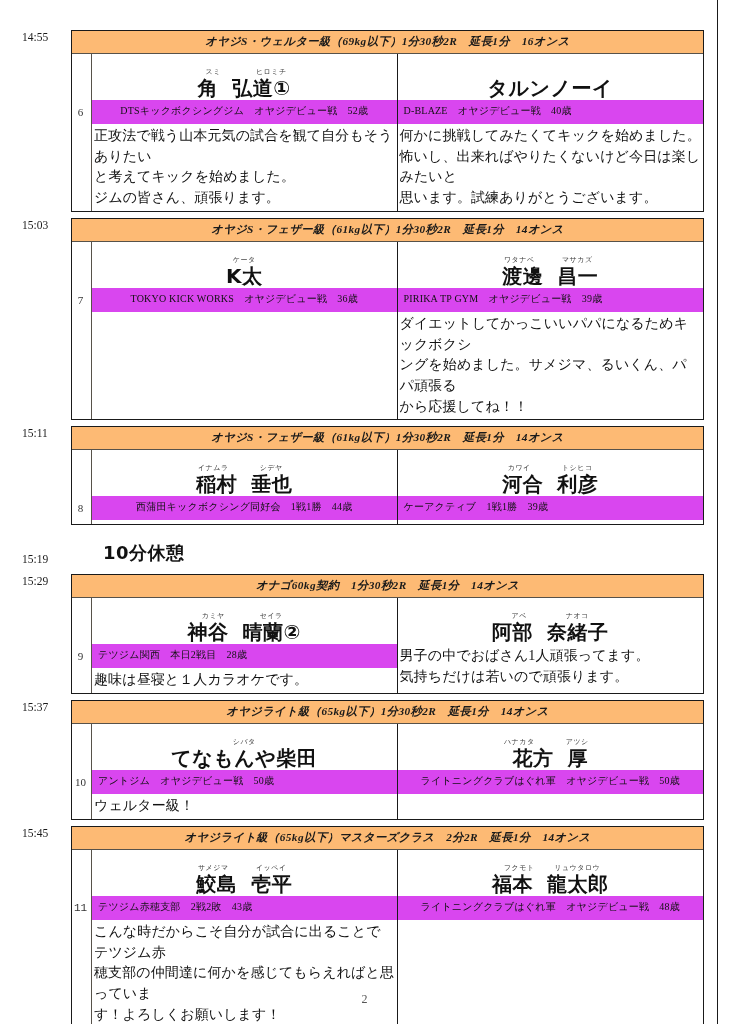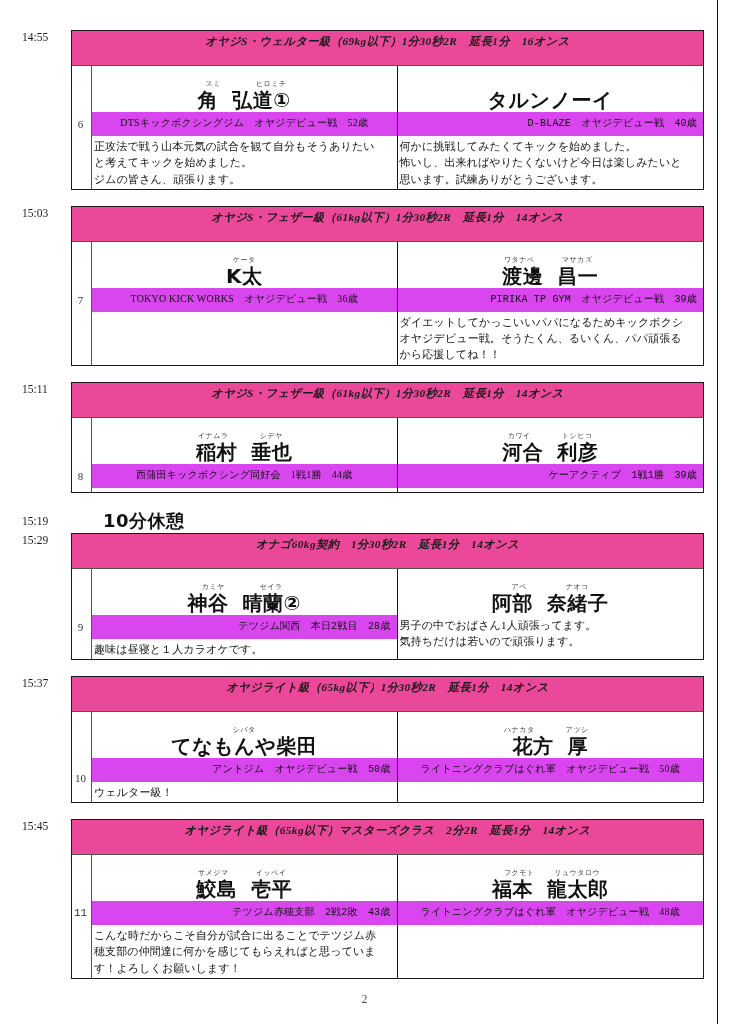--- a/index.html
+++ b/index.html
@@ -23,21 +23,21 @@
   .sheet{
     position:absolute;
     left:22px; top:30px;
     width:682px;
   }
 
   
   .bout{
     display:flex;
     align-items:stretch;
-    margin-bottom:16px;
+    margin-bottom:6px;
   }
   .time-col{
     width:49px;
     flex:0 0 49px;
     font-size:11.5px;
     font-family:"Liberation Serif","DejaVu Serif",serif;
     color:#1a1a1a;
     text-align:left;
     padding-top:2px;
     line-height:1;
@@ -45,28 +45,28 @@
   }
   .bout-box{
     flex:1 1 auto;
     border:1.4px solid #1a1a1a;
     border-top:1.4px solid #1a1a1a;
     background:#ffffff;
   }
   .bout + .bout .bout-box{ border-top:1.4px solid #1a1a1a; }
 
   .class-band{
-    background:#ec4899;
+    background:#fdba74;
     border-bottom:1.6px solid #57524a;
     text-align:center;
     font-style:italic;
     font-weight:bold;
     font-size:11.3px;
     letter-spacing:0.4px;
-    padding:3px 0 16px 0;
+    padding:3px 0 4px 0;
     color:#1a1a1a;
     white-space:nowrap;
     overflow:hidden;
   }
 
   .bout-body{
     display:flex;
     align-items:stretch;
   }
   .num-col{
@@ -141,39 +141,40 @@
     background:#d946ef;
     font-size:10px;
     padding:4px 6px 5px 6px;
     white-space:nowrap;
     overflow:hidden;
     letter-spacing:0.2px;
     min-height:24px;
     font-family:"Liberation Serif","DejaVu Serif",serif;
   }
   .gym-strip.align-center{ text-align:center; }
-  .gym-strip.align-right{ text-align:right;font-family:Liberation Mono, monospace; }
+  .gym-strip.align-right{ text-align:left; }
 
   
   .comment{
     flex:1 1 auto;
-    font-size:11px;
+    font-size:14px;
     line-height:1.48;
     padding:2px 2px 2px 2px;
     white-space:pre-line;
     letter-spacing:0.1px;
     font-family:"Liberation Serif","DejaVu Serif",serif;
     color:#111111;
   }
 
   
   .intermission{
     display:flex;
-    align-items:center;
+    align-items:flex-end;
     margin-top:16px;
+    margin-bottom:9px;
   }
   .intermission .time-col{ padding-top:3px; }
   .intermission .rest-label{
     font-size:18px;
     font-weight:bold;
     padding-left:32px;
     font-family:"DejaVu Sans","Liberation Sans",sans-serif;
     letter-spacing:0.5px;
   }
 
@@ -268,21 +269,21 @@
          <span class="f1">ワタナベ</span>
          <span class="f2">マサカズ</span>
        </div>
       <div class="name-row ">
         <span class="n1">渡邊</span>
         <span class="n2">昌一</span>
       </div>
     </div>
     <div class="gym-strip align-right">PIRIKA TP GYM　オヤジデビュー戦　39歳</div>
     <div class="comment">ダイエットしてかっこいいパパになるためキックボクシ
-オヤジデビュー戦。そうたくん、るいくん、パパ頑張る
+ングを始めました。サメジマ、るいくん、パパ頑張る
 から応援してね！！</div>
   </div>
         </div>
       </div>
     </div>
   </div>
   <div class="bout">
     <div class="time-col">15:11</div>
     <div class="bout-box">
       <div class="class-band">オヤジS・フェザー級（61kg以下）1分30秒2R　延長1分　14オンス</div>
@@ -371,21 +372,21 @@
         </div>
       </div>
     </div>
   </div>
   <div class="bout">
     <div class="time-col">15:37</div>
     <div class="bout-box">
       <div class="class-band">オヤジライト級（65kg以下）1分30秒2R　延長1分　14オンス</div>
       <div class="bout-body">
         <div class="num-col">
-          <span class="num" style="top: 60px;">10</span>
+          <span class="num" style="top: 52px;">10</span>
         </div>
         <div class="corners">
 
   <div class="corner red">
     <div class="name-area">
       <div class="furi-row">
 
          <span class="f2">シバタ</span>
        </div>
       <div class="name-row single">

